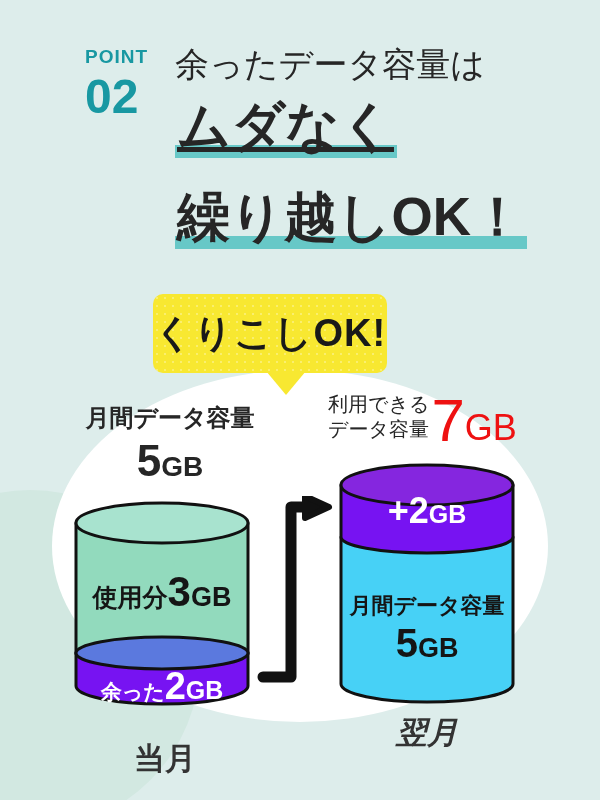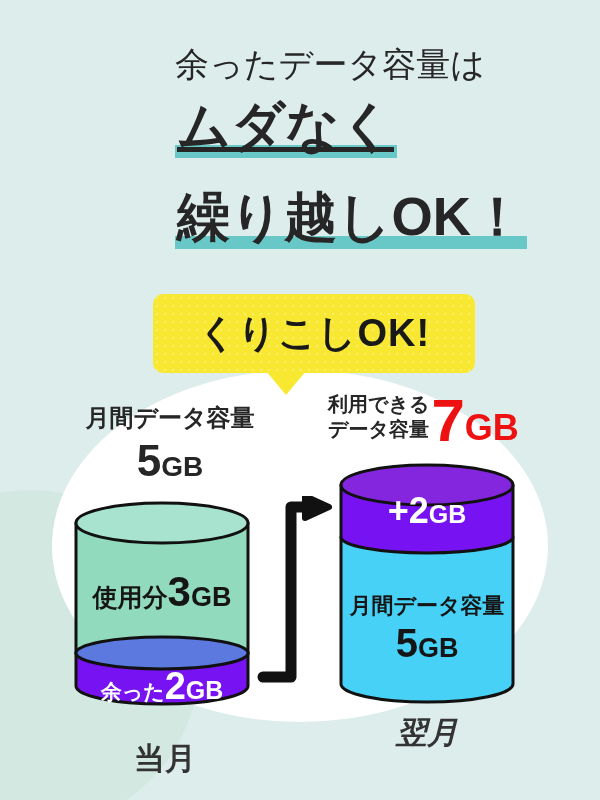--- a/index.html
+++ b/index.html
@@ -21,40 +21,40 @@
 
   
   .headline{position:absolute;left:175px;top:42px;z-index:3;color:#262626;}
   .h-line1{font-size:34px;font-weight:normal;line-height:1.3;}
   .h-line2{font-size:53px;font-weight:bold;line-height:1.15;margin-top:10px;text-decoration:underline;}
   .h-line3{font-size:53px;font-weight:bold;line-height:1.15;margin-top:30px;}
   .hl{background:linear-gradient(#67c8c7,#67c8c7) no-repeat left bottom/100% 13px;
     padding:0 3px 3px 2px;}
 
   
-  .bubble{position:absolute;left:153px;top:294px;width:322px;height:79px;
+  .bubble{position:absolute;left:153px;top:294px;width:234px;height:79px;
     background:#f8e831;
     background-image:radial-gradient(rgba(255,255,255,.30) 1.2px,transparent 1.4px);
     background-size:8px 8px;
     border-radius:10px;display:flex;align-items:center;justify-content:center;
     font-size:38px;font-weight:bold;color:#191919;letter-spacing:1px;z-index:4;}
   .bubble-tail{position:absolute;left:266px;top:371px;width:0;height:0;
     border-left:20px solid transparent;border-right:20px solid transparent;
     border-top:24px solid #f8e831;z-index:4;}
 
   
   .caption-left{position:absolute;left:70px;top:402px;width:200px;text-align:center;
     z-index:3;color:#262626;font-weight:bold;}
   .cap-title{font-size:24px;}
   .cap-value-row{margin-top:2px;}
   .cap-value{font-size:44px;}
   .cap-unit{font-size:28px;}
 
   .caption-right{position:absolute;left:328px;top:392px;display:flex;
-    align-items:flex-end;z-index:3;font-weight:bold;}
+    align-items:flex-end;z-index:3;font-weight:normal;}
   .cap2-lines{font-size:20px;line-height:1.22;color:#262626;margin-bottom:8px;}
   .value7{font-size:60px;line-height:.95;color:#ee1111;margin-left:2px;}
   .unit7{font-size:36px;line-height:1;color:#ee1111;margin-bottom:3px;}
 
   .cyl{position:absolute;z-index:3;}
   .cyl text{font-weight:bold;}
 
   .arrow{position:absolute;left:255px;top:496px;z-index:5;}
 
   .month-label{position:absolute;z-index:3;width:190px;text-align:center;
@@ -63,20 +63,24 @@
   .month-right{left:332px;top:712px;font-style:italic;}
 </style>
 </head>
 <body>
 
 <div id="stage">
 
   <div class="bg-accent"></div>
   <div class="white-blob"></div>
 
+  <div class="point-block">
+    <div class="point-label">POINT</div>
+    <div class="point-number">02</div>
+  </div>
 
   <div class="headline">
     <div class="h-line1">余ったデータ容量は</div>
     <div class="h-line2"><span class="hl">ムダなく</span></div>
     <div class="h-line3"><span class="hl">繰り越しOK！</span></div>
   </div>
 
   <div class="bubble">
     <span>くりこしOK!</span>
   </div>

